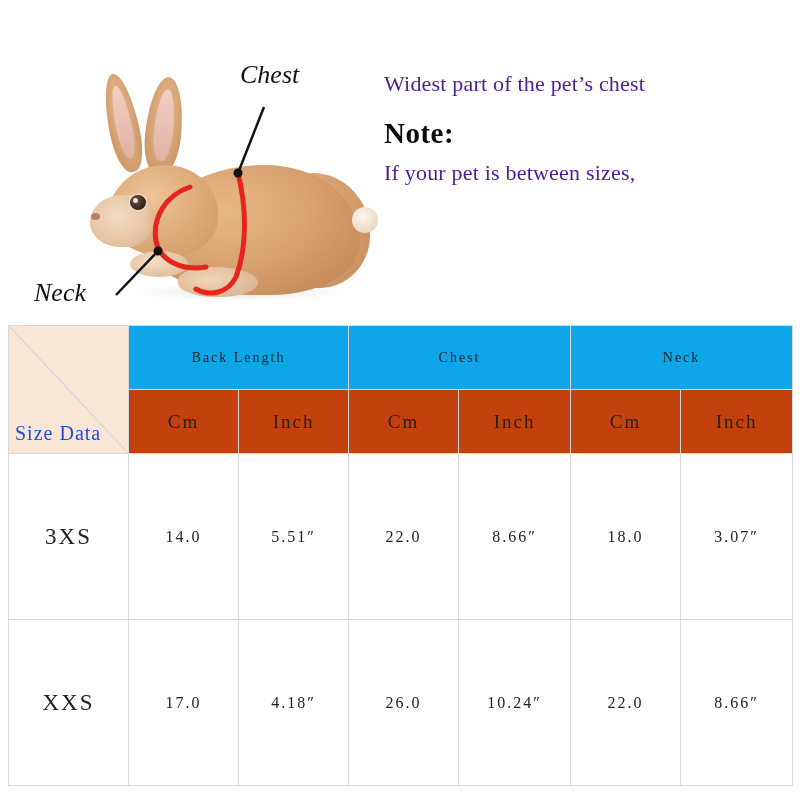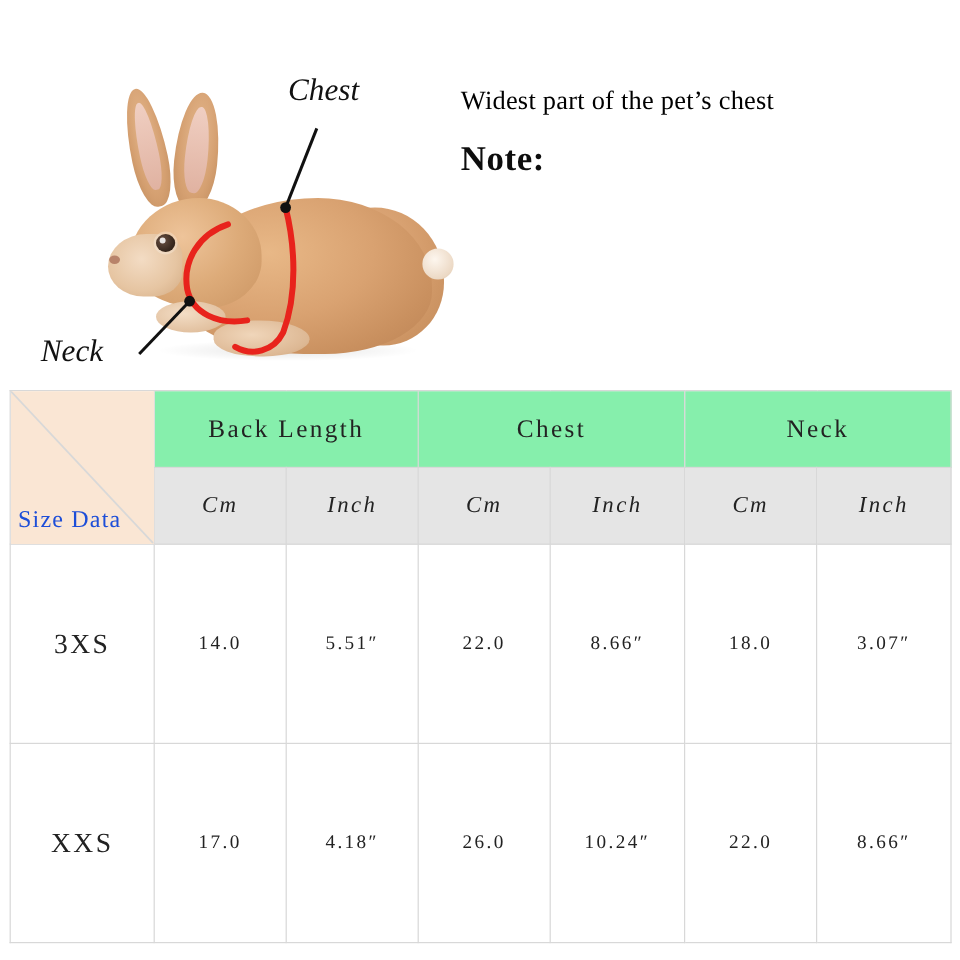--- a/index.html
+++ b/index.html
@@ -166,21 +166,21 @@
   .note-head {
     font-size: 29px;
     font-weight: bold;
     color: #0d0d0d;
     letter-spacing: 0.5px;
     line-height: 1.2;
     margin: 0 0 6px 0;
   }
   .note-body {
     font-size: 22px;
-    color: #000000;
+    color: #4c1d95;
     line-height: 1.45;
     margin: 0 0 10px 0;
     letter-spacing: 0.2px;
   }
   .note-head.second { margin-top: 16px; }
 
   
   .table-wrap {
     position: absolute;
     left: 8px;
@@ -195,29 +195,28 @@
   }
   table.size-table td, table.size-table th {
     border: 1px solid #d8d8d8;
     text-align: center;
     vertical-align: middle;
     font-weight: normal;
     color: #222;
     letter-spacing: 2px;
   }
   .hdr-group {
-    background: #86efac;
+    background: #0ea5e9;
     height: 64px;
-    font-size: 21px;
+    font-size: 14px;
   }
   .hdr-unit {
-    background: #e5e5e5;
+    background: #c2410c;
     height: 64px;
     font-size: 19px;
-    font-style: italic;
   }
   .corner {
     background: #fae6d4;
     position: relative;
     width: 120px;
     padding: 0;
   }
   .corner .diag {
     position: absolute;
     left: 0; top: 0;
@@ -276,20 +275,21 @@
         <circle cx="98" cy="196" r="4.5" fill="#111"></circle>
       </svg>
     </div>
 
     <div class="label-chest">Chest</div>
     <div class="label-neck">Neck</div>
 
     <div class="notes">
       <p class="note-body">Widest part of the pet’s chest</p>
       <p class="note-head second">Note:</p>
+      <p class="note-body">If your pet is between sizes,</p>
     </div>
   </div>
 
   <div class="table-wrap">
     <table class="size-table">
       <colgroup>
         <col style="width:120px">
         <col style="width:110px">
         <col style="width:110px">
         <col style="width:110px">

